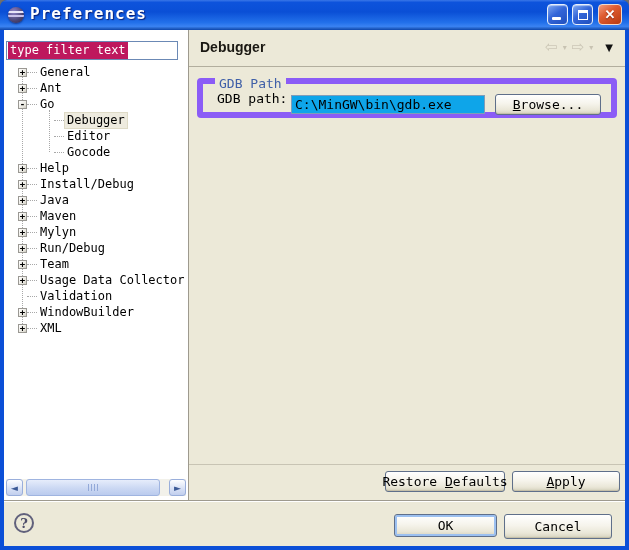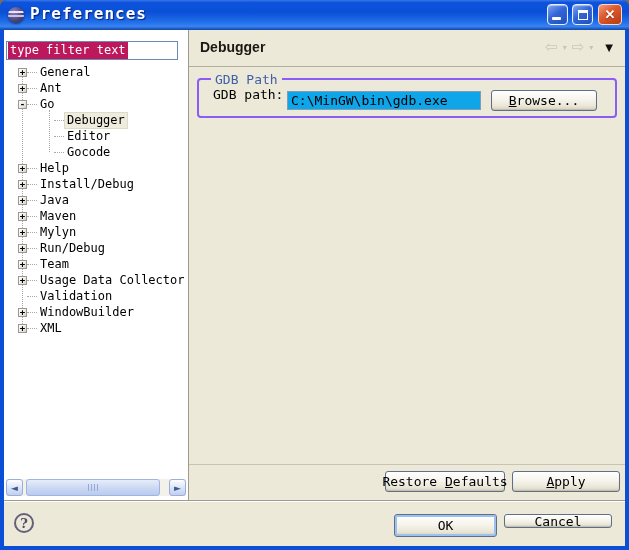--- a/index.html
+++ b/index.html
@@ -86,21 +86,21 @@
   
   .header-title { position:absolute; left:11px; top:9px; font:bold 14px "Liberation Sans", sans-serif; color:#1A1812; }
   .header-nav { position:absolute; right:12px; top:8px; display:flex; align-items:center; gap:5px; }
   .nav-arrow { font:15px "DejaVu Sans", sans-serif; color:#CCC7B6; }
   .nav-caret { font:8px "DejaVu Sans", sans-serif; color:#C8C3B2; }
   .menu-tri  { font:10px "DejaVu Sans", sans-serif; color:#111; margin-left:7px; }
   .header-sep { position:absolute; left:0; top:36px; width:436px; height:1px; background:#B2AE9E; }
   
   .group {
     position:absolute; left:8px; top:48px; width:420px; height:40px;
-    border:2px solid #8b5cf6; border-radius:4px;
+    border:6px solid #8b5cf6; border-radius:4px;
   }
   .group-title {
     position:absolute; left:12px; top:-8px; background:#ECE9D8; padding:0 4px;
     font:13px "DejaVu Sans Mono", monospace; color:#4060A8;
   }
   .field-label { position:absolute; left:14px; top:7px; font:13px "DejaVu Sans Mono", monospace; color:#000; }
   .path-input {
     position:absolute; left:88px; top:11px; width:194px; height:19px;
     border:1px solid #7F9DB9; background:#0ea5e9; font:13px "DejaVu Sans Mono", monospace; padding:0 3px; color:#000;
   }
@@ -111,21 +111,21 @@
     font:13px "DejaVu Sans Mono", monospace; color:#000;
     display:flex; align-items:center; justify-content:center; white-space:pre;
     box-shadow:inset 0 -1px 1px rgba(150,140,110,.3);
   }
   .mn { text-decoration:underline; }
   .btn-browse   { left:292px; top:10px; width:106px; height:21px; }
   .defaults-sep { position:absolute; left:0; top:434px; width:436px; height:1px; background:#C8C4B4; }
   .btn-restore  { left:196px; top:441px; width:120px; height:21px; }
   .btn-apply    { left:323px; top:441px; width:108px; height:21px; }
   .btn-ok       { left:390px; top:13px; width:103px; height:23px; box-shadow:inset 0 0 0 2px #9CC0F0; }
-  .btn-cancel   { left:500px; top:13px; width:108px; height:14px;text-align:right; }
+  .btn-cancel   { left:500px; top:13px; width:108px; height:25px;text-align:right; }
   
   .help-icon {
     position:absolute; left:10px; top:12px; width:20px; height:20px;
     border:2px solid #61617C; border-radius:50%; color:#4F4F6A;
     font:bold 13px "DejaVu Serif", serif; display:flex; align-items:center; justify-content:center;
   }
 </style>
 </head>
 <body>
 

